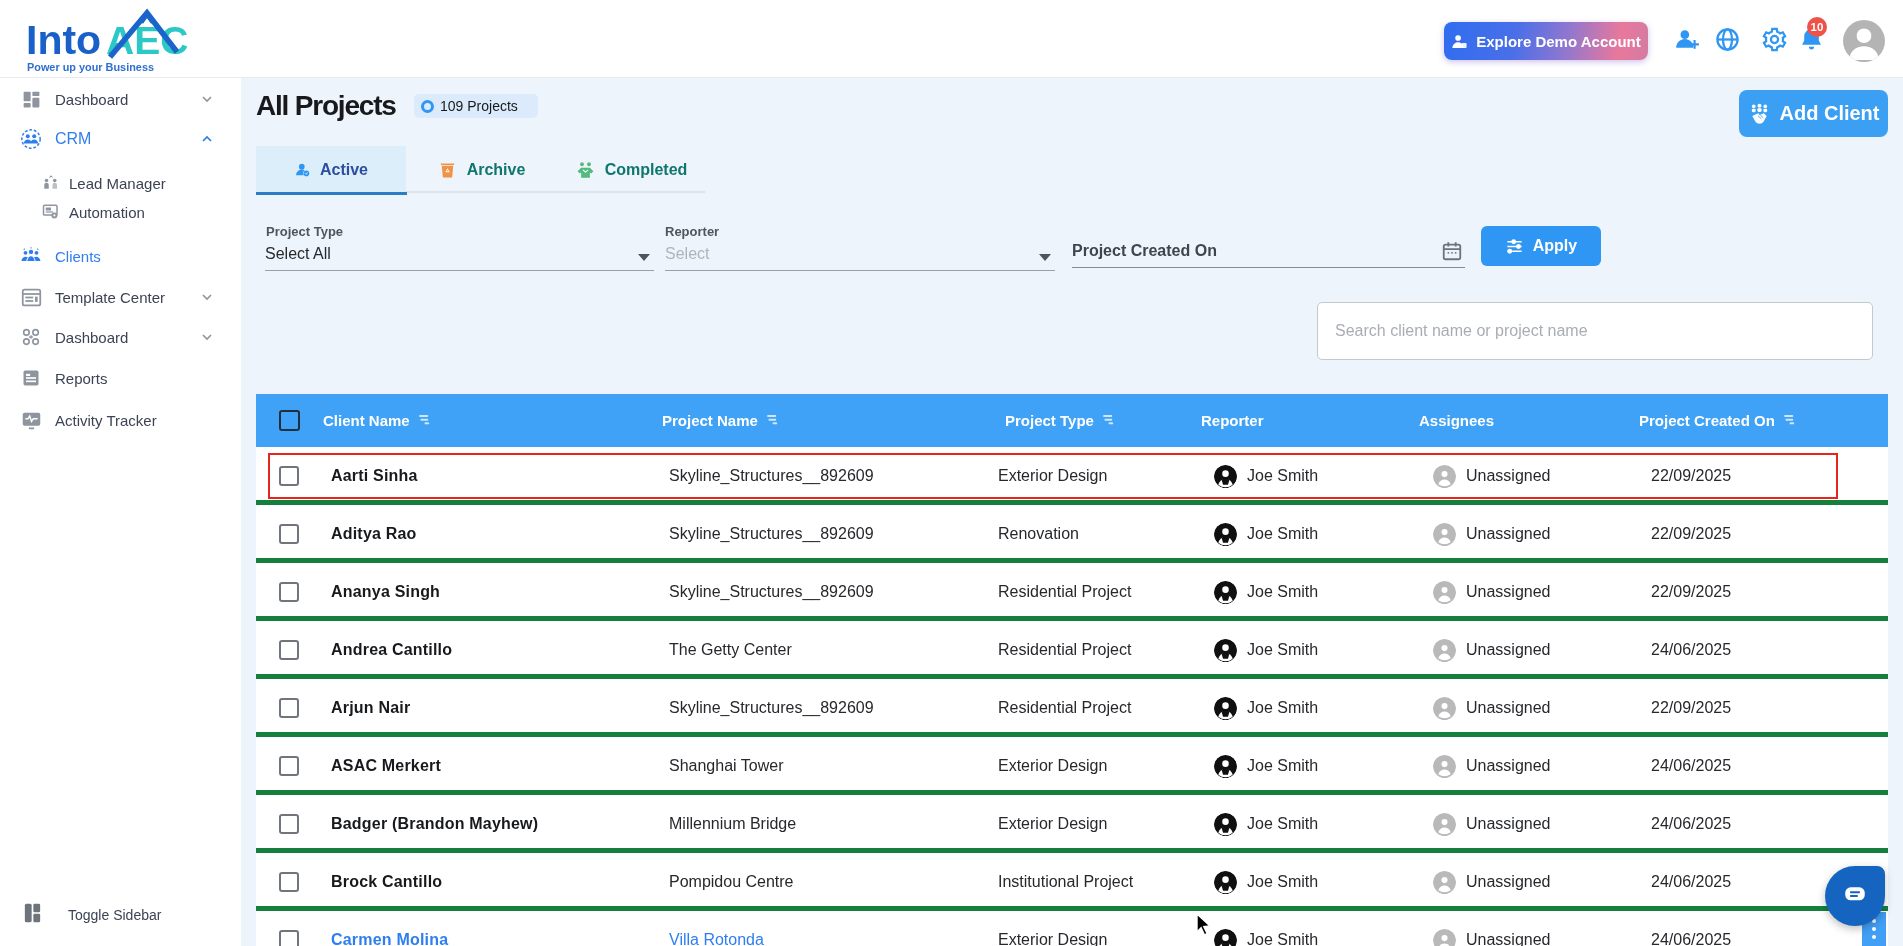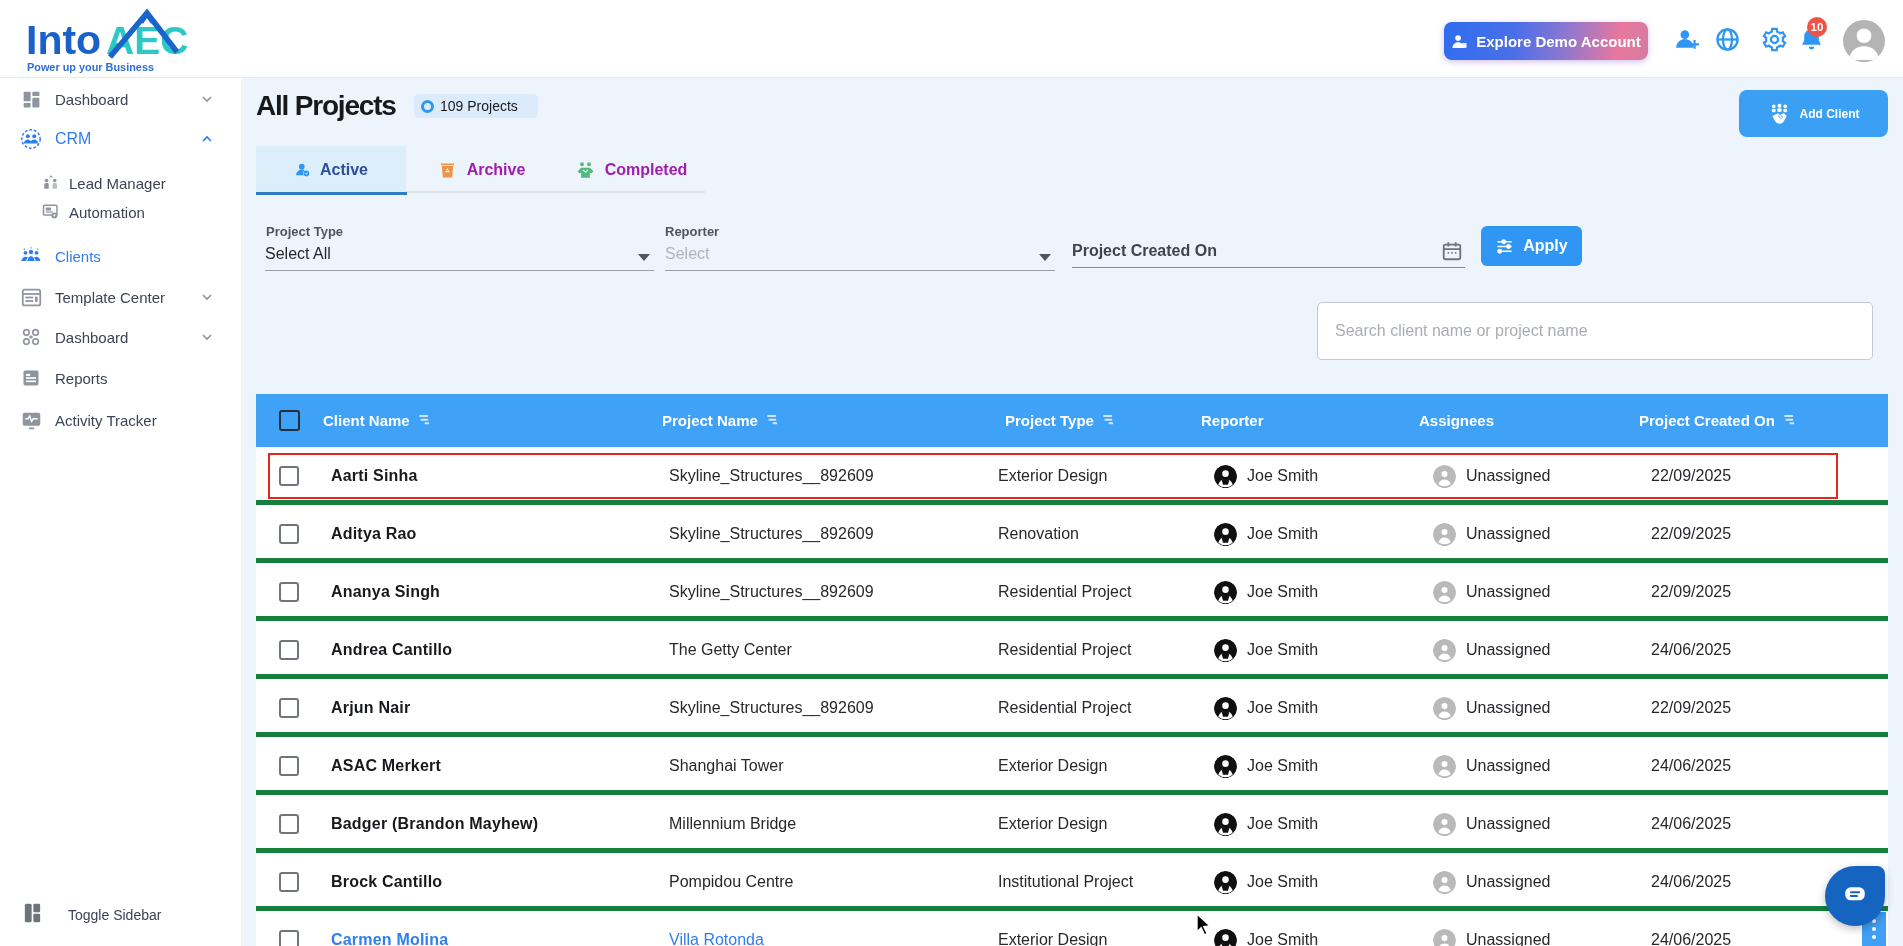--- a/index.html
+++ b/index.html
@@ -24,36 +24,36 @@
 .sub .sic { margin-left:42px; width:18px; height:18px; }
 .sub .stext { margin-left:9px; }
 .active-blue { color:#2e7ef0 !important; }
 .toggleside { position:absolute; left:0; top:818px; width:241px; height:38px; display:flex; align-items:center; }
 .toggleside .stext { margin-left:27px; font-size:14px; color:#3c4354; }
 
 
 .pagetitle { position:absolute; left:15px; top:12px; font-size:28px; font-weight:700; color:#17191c; letter-spacing:-1.2px; }
 .chip109 { position:absolute; left:173px; top:16px; height:24px; background:#dcebfb; border-radius:5px; display:flex; align-items:center; padding:0 20px 0 7px; gap:6px; font-size:14px; color:#17191c; }
 .chip109 .ring { width:13px; height:13px; border-radius:50%; border:3.5px solid #2f96f3; }
-.addclient { position:absolute; left:1498px; top:12px; width:149px; height:47px; background:#3ba0f4; border:none; border-radius:8px; color:#fff; font-size:12px; font-weight:700; display:flex; align-items:center; justify-content:center; gap:9px; font-family:"Liberation Sans", sans-serif; }
+.addclient { position:absolute; left:1498px; top:12px; width:149px; height:47px; background:#3ba0f4; border:none; border-radius:8px; color:#fff; font-size:20px; font-weight:700; display:flex; align-items:center; justify-content:center; gap:9px; font-family:"Liberation Sans", sans-serif; }
 
 
 .tabs { position:absolute; left:15px; top:68px; width:449px; height:47px; border-bottom:2px solid #dfe3e8; }
-.tab { position:absolute; top:0; width:150px; height:47px; display:flex; align-items:center; justify-content:center; gap:9px; font-size:16px; font-weight:700; color:#a21caf; }
+.tab { position:absolute; top:0; width:150px; height:47px; display:flex; align-items:center; justify-content:center; gap:9px; font-size:16px; font-weight:700; color:#0f766e; }
 .tab1 { left:0; background:#ddeefb; color:#2d4d9e; }
 .tab1:after { content:""; position:absolute; left:0; bottom:-2px; width:151px; height:3px; background:#2e7cc4; }
 .tab2 { left:150px; }
 .tab3 { left:300px; }
 
 
 .flabel { position:absolute; font-size:13px; font-weight:700; color:#4e5560; }
 .fselect { position:absolute; height:30px; padding-top:4px; border-bottom:1px solid #9aa0a8; font-size:16px; color:#26282c; }
 .fselect .ph { color:#b0b4ba; }
 .fselect .arr { position:absolute; right:4px; top:13px; width:0; height:0; border-left:6px solid transparent; border-right:6px solid transparent; border-top:7px solid #4e5560; }
-.applybtn { position:absolute; left:1240px; top:148px; width:101px; height:40px; background:#2f96f3; border-radius:6px; color:#fff; font-size:16px; font-weight:700; display:flex; align-items:center; justify-content:center; gap:9px; }
+.applybtn { position:absolute; left:1240px; top:148px; width:120px; height:40px; background:#2f96f3; border-radius:6px; color:#fff; font-size:16px; font-weight:700; display:flex; align-items:center; justify-content:center; gap:9px; }
 .searchbox { position:absolute; left:1076px; top:224px; width:556px; height:58px; background:#fff; border:1px solid #c3c9cf; border-radius:5px; display:flex; align-items:center; padding-left:17px; font-size:16px; color:#a9adb3; }
 
 
 .tablecard { position:absolute; left:15px; top:316px; width:1632px; height:552px; background:#fff; }
 .thead { position:absolute; left:0; top:0; width:1632px; height:53px; background:#3fa2f7; color:#fff; font-size:15px; font-weight:700; }
 .th { position:absolute; top:0; height:53px; display:flex; align-items:center; gap:9px; }
 .trow { position:absolute; left:0; width:1632px; height:58px; border-bottom:5px solid #15803d; background:#fff; }
 .cell { position:absolute; top:0; height:58px; display:flex; align-items:center; font-size:16px; color:#26282c; }
 .cname { left:75px; font-weight:700; color:#17191c; letter-spacing:.2px; }
 .cproj { left:413px; }

